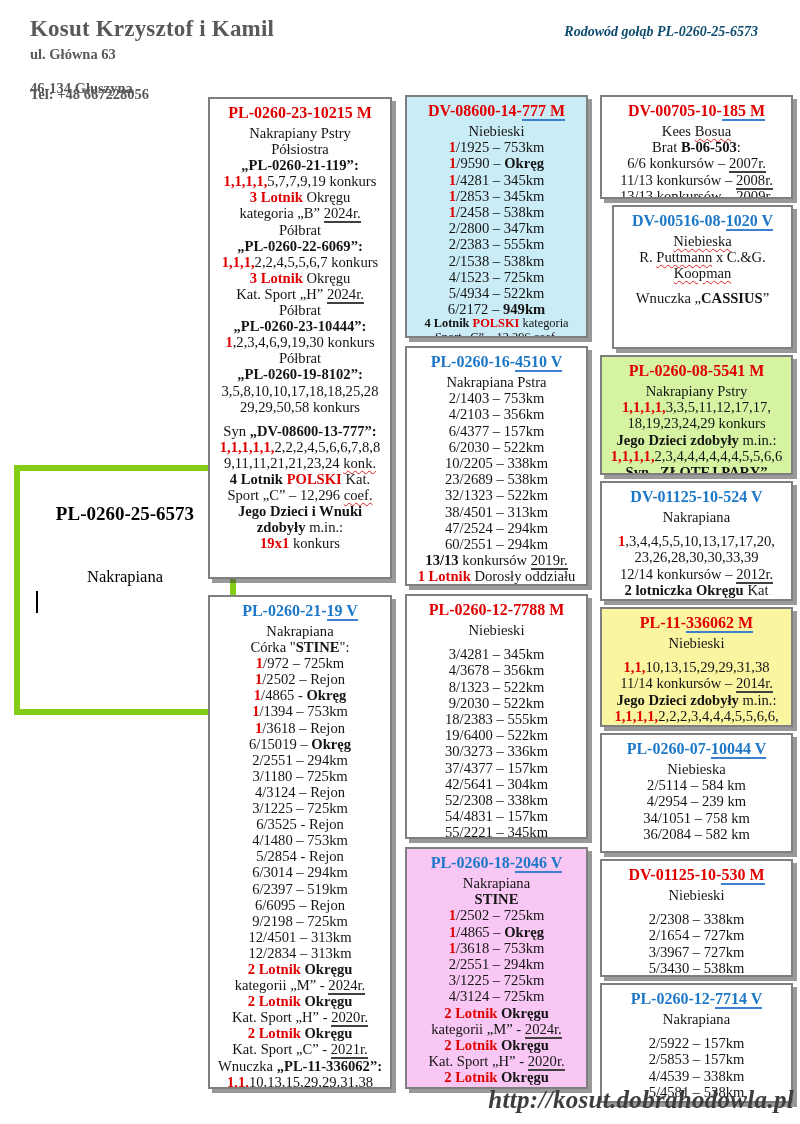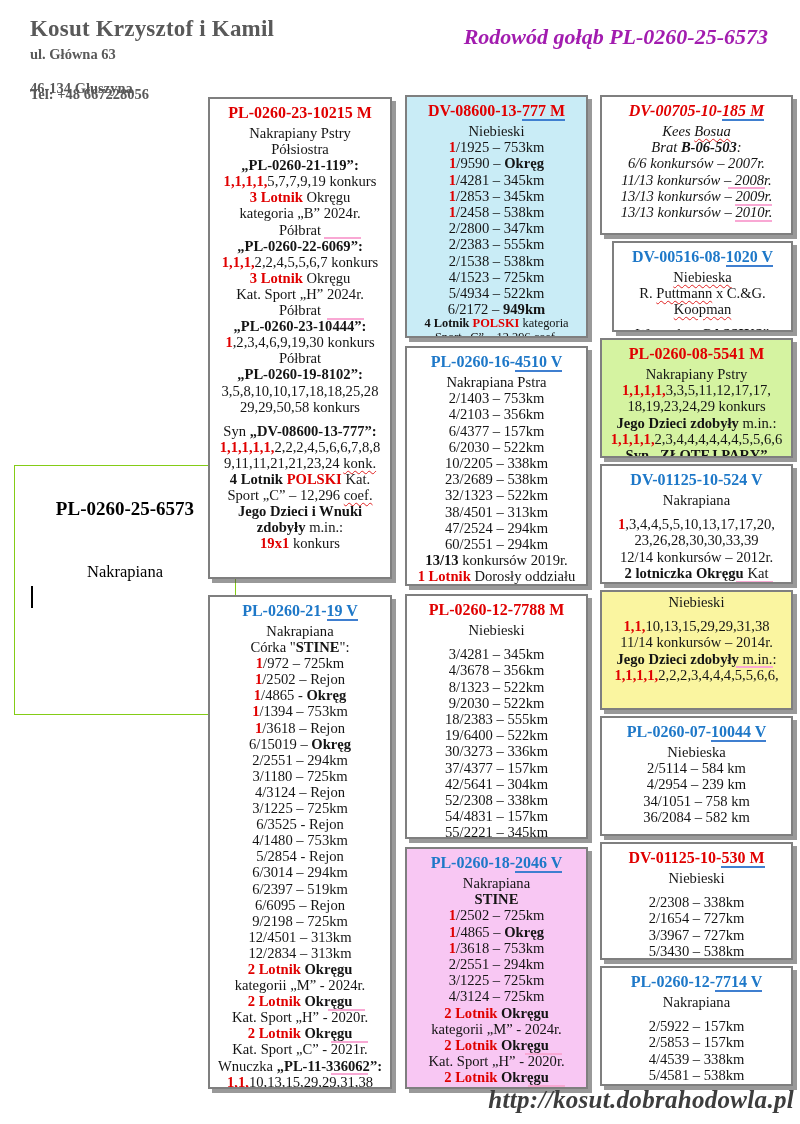--- a/index.html
+++ b/index.html
@@ -4,23 +4,23 @@
 <style>
   html,body{margin:0;padding:0}
   body{
     position:relative;width:800px;height:1124px;background:#ffffff;
     font-family:"Liberation Serif",serif;color:#111;overflow:hidden;
   }
   
   .hdr-name{position:absolute;left:30px;top:16px;font-size:23px;font-weight:700;color:#595959;letter-spacing:.2px}
   .hdr-line{position:absolute;left:30px;font-size:14.5px;font-weight:700;color:#595959}
   .hdr-l1{top:46px}.hdr-l2{top:80px}.hdr-l3{top:86px}
-  .doc-title{position:absolute;right:32px;top:24px;font-size:22px;font-weight:700;font-style:italic;color:#a21caf}
-  
-  #subject{position:absolute;left:14px;top:465px;width:222px;height:250px;border:1px solid #84cc16;box-sizing:border-box;background:#fff}
+  .doc-title{position:absolute;right:42px;top:24px;font-size:14px;font-weight:700;font-style:italic;color:#0c4a6e}
+  
+  #subject{position:absolute;left:14px;top:465px;width:222px;height:250px;border:6px solid #84cc16;box-sizing:border-box;background:#fff}
   .subject-ring{margin-top:32px;text-align:center;font-size:19px;font-weight:700;color:#000}
   .subject-color{margin-top:42px;text-align:center;font-size:16.5px;color:#000}
   .cursor{position:absolute;left:16px;top:120px;width:2px;height:22px;background:#000}
   
   .col{position:absolute;display:flex;flex-direction:column}
   [data-col="0"]{left:208px;top:97px;width:184px;gap:16px}
   [data-col="1"]{left:405px;top:95px;width:183px;gap:8px}
   [data-col="2"]{left:600px;top:95px;width:193px;gap:6px}
   .pbox{
     border:2px solid #7f7f7f;box-shadow:4px 4px 0 rgba(70,70,70,.55);
@@ -29,21 +29,21 @@
   }
   .ptitle{font-size:16px;font-weight:700;line-height:24px;white-space:nowrap}
   .t-red{color:#e00000}
   .t-blue{color:#1e78c8}
   .ln{font-size:14.6px;line-height:16.2px;white-space:nowrap}
   [data-col="0"] .ln{line-height:16.1px}
   .ln.gap{height:8px}
   .ln.sm{font-size:12.4px;line-height:13.5px}
   .fb{font-weight:700}
   .fr{color:#e00000;font-weight:700}
-  .fl{border-bottom:2px solid #f9a8d4;padding-bottom:16px}
+  .fl{border-bottom:2px solid #404040;padding-bottom:0}
   .fu{border-bottom:2.5px solid #3f7fd0}
   .fw{text-decoration:underline;text-decoration-style:wavy;text-decoration-color:#e02020;text-decoration-thickness:1px;text-underline-offset:2px}
   
   .footer{position:absolute;right:6px;top:1086px;font-size:25px;font-weight:700;font-style:italic;color:#3d3d3d;letter-spacing:.3px}
 </style>
 </head>
 <body>
 
 <div class="hdr-name">Kosut Krzysztof i Kamil</div>
 <div class="hdr-line hdr-l1">ul. Główna 63</div>
@@ -116,21 +116,21 @@
       <div class="ln"><span class="fr">2 Lotnik </span><span class="fb">Okręgu</span></div>
       <div class="ln"><span>Kat. Sport „H” - </span><span class="fl">2020r.</span></div>
       <div class="ln"><span class="fr">2 Lotnik </span><span class="fb">Okręgu</span></div>
       <div class="ln"><span>Kat. Sport „C” - </span><span class="fl">2021r.</span></div>
       <div class="ln"><span>Wnuczka </span><span class="fb">„PL-11-336062”:</span></div>
       <div class="ln"><span class="fr">1,1,</span><span>10,13,15,29,29,31,38</span></div>
     </div>
   </div>
 <div class="col" data-col="1">
     <div class="pbox" style="height: 243px; background: rgb(201, 236, 246);">
-      <div class="ptitle t-red"><span>DV-08600-13-</span><span class="fu">777 M</span></div>
+      <div class="ptitle t-red"><span>DV-08600-14-</span><span class="fu">777 M</span></div>
       <div class="ln"><span>Niebieski</span></div>
       <div class="ln"><span class="fr">1</span><span>/1925 – 753km</span></div>
       <div class="ln"><span class="fr">1</span><span>/9590 – </span><span class="fb">Okręg</span></div>
       <div class="ln"><span class="fr">1</span><span>/4281 – 345km</span></div>
       <div class="ln"><span class="fr">1</span><span>/2853 – 345km</span></div>
       <div class="ln"><span class="fr">1</span><span>/2458 – 538km</span></div>
       <div class="ln"><span>2/2800 – 347km</span></div>
       <div class="ln"><span>2/2383 – 555km</span></div>
       <div class="ln"><span>2/1538 – 538km</span></div>
       <div class="ln"><span>4/1523 – 725km</span></div>
@@ -184,30 +184,30 @@
       <div class="ln"><span>4/3124 – 725km</span></div>
       <div class="ln"><span class="fr">2 Lotnik </span><span class="fb">Okręgu</span></div>
       <div class="ln"><span>kategorii „M” - </span><span class="fl">2024r.</span></div>
       <div class="ln"><span class="fr">2 Lotnik </span><span class="fb">Okręgu</span></div>
       <div class="ln"><span>Kat. Sport „H” - </span><span class="fl">2020r.</span></div>
       <div class="ln"><span class="fr">2 Lotnik </span><span class="fb">Okręgu</span></div>
       <div class="ln"><span>Kat. Sport „C” - </span><span class="fl">2021r.</span></div>
     </div>
   </div>
 <div class="col" data-col="2">
-    <div class="pbox" style="height: 140px; font-style: italic;">
+    <div class="pbox" style="height: 104px;">
       <div class="ptitle t-red"><span>DV-00705-10-</span><span class="fu">185 M</span></div>
       <div class="ln"><span>Kees </span><span class="fw">Bosua</span></div>
       <div class="ln"><span>Brat </span><span class="fb">B-06-503</span><span>:</span></div>
       <div class="ln"><span>6/6 konkursów – </span><span class="fl">2007r.</span></div>
       <div class="ln"><span>11/13 konkursów – </span><span class="fl">2008r.</span></div>
       <div class="ln"><span>13/13 konkursów – </span><span class="fl">2009r.</span></div>
       <div class="ln"><span>13/13 konkursów – </span><span class="fl">2010r.</span></div>
     </div>
-    <div class="pbox" style="height: 91px; margin-left: 12px;">
+    <div class="pbox" style="height: 144px; margin-left: 12px;">
       <div class="ptitle t-blue"><span>DV-00516-08-</span><span class="fu">1020 V</span></div>
       <div class="ln"><span class="fw">Niebieska</span></div>
       <div class="ln"><span>R. </span><span class="fw">Puttmann</span><span> x C.&amp;G.</span></div>
       <div class="ln"><span class="fw">Koopman</span></div>
       <div class="ln gap"></div>
       <div class="ln"><span>Wnuczka „</span><span class="fb">CASSIUS</span><span>”</span></div>
     </div>
     <div class="pbox" style="height: 120px; background: rgb(213, 243, 161);">
       <div class="ptitle t-red"><span>PL-0260-08-5541 M</span></div>
       <div class="ln"><span>Nakrapiany Pstry</span></div>
@@ -220,20 +220,21 @@
     <div class="pbox" style="height: 120px;">
       <div class="ptitle t-blue"><span>DV-01125-10-524 V</span></div>
       <div class="ln"><span>Nakrapiana</span></div>
       <div class="ln gap"></div>
       <div class="ln"><span class="fr">1</span><span>,3,4,4,5,5,10,13,17,17,20,</span></div>
       <div class="ln"><span>23,26,28,30,30,33,39</span></div>
       <div class="ln"><span>12/14 konkursów – </span><span class="fl">2012r.</span></div>
       <div class="ln"><span class="fb">2 lotniczka Okręgu </span><span>Kat</span></div>
     </div>
     <div class="pbox" style="height: 120px; background: rgb(250, 245, 160);">
+      <div class="ptitle t-red"><span>PL-11-</span><span class="fu">336062 M</span></div>
       <div class="ln"><span>Niebieski</span></div>
       <div class="ln gap"></div>
       <div class="ln"><span class="fr">1,1,</span><span>10,13,15,29,29,31,38</span></div>
       <div class="ln"><span>11/14 konkursów – </span><span class="fl">2014r.</span></div>
       <div class="ln"><span class="fb">Jego Dzieci zdobyły </span><span>m.in.:</span></div>
       <div class="ln"><span class="fr">1,1,1,1,</span><span>2,2,2,3,4,4,4,5,5,6,6,</span></div>
     </div>
     <div class="pbox" style="height: 120px;">
       <div class="ptitle t-blue"><span>PL-0260-07-</span><span class="fu">10044 V</span></div>
       <div class="ln"><span>Niebieska</span></div>

